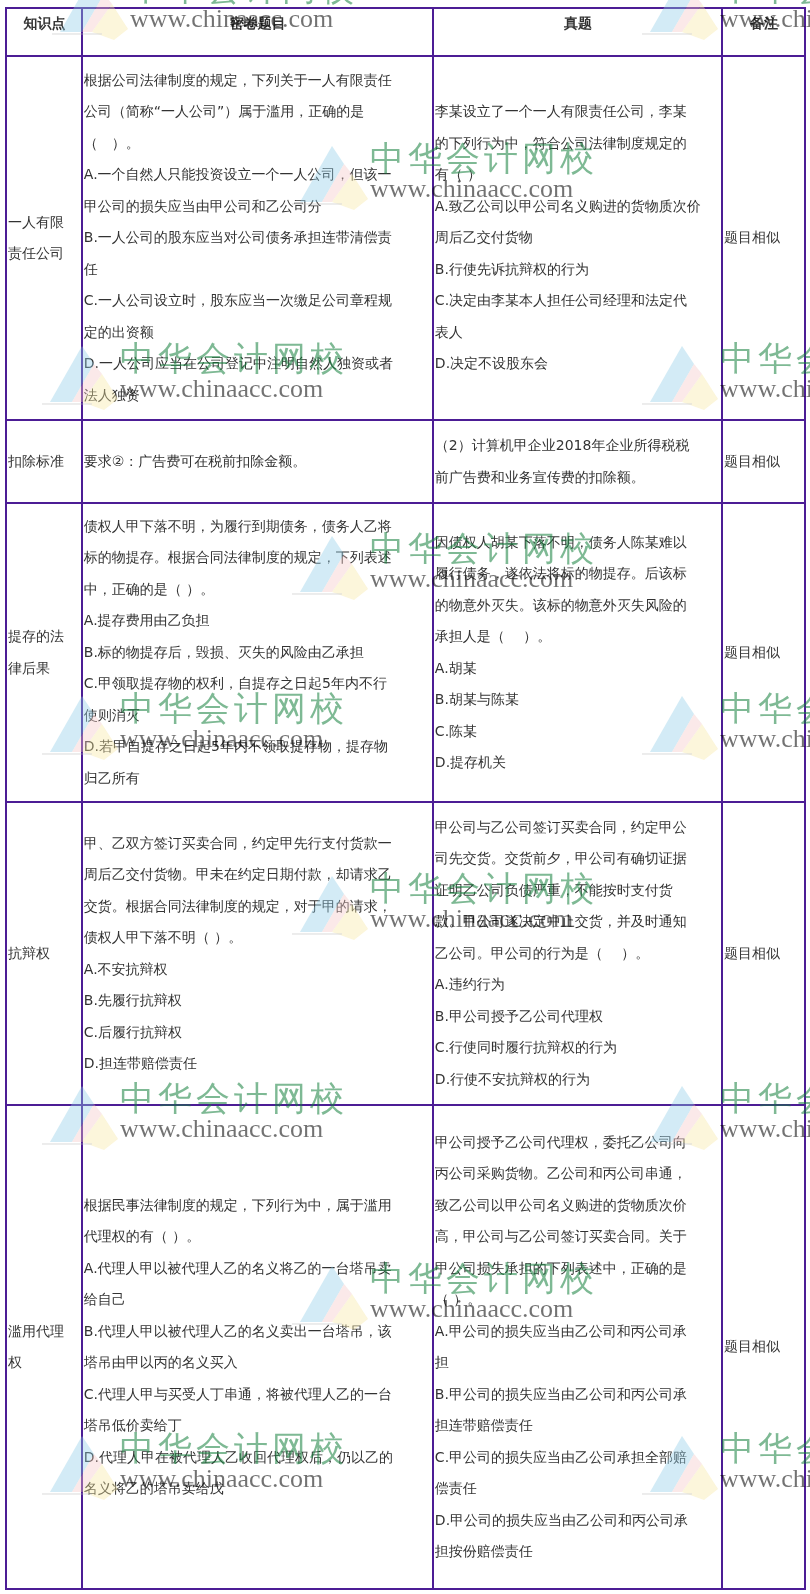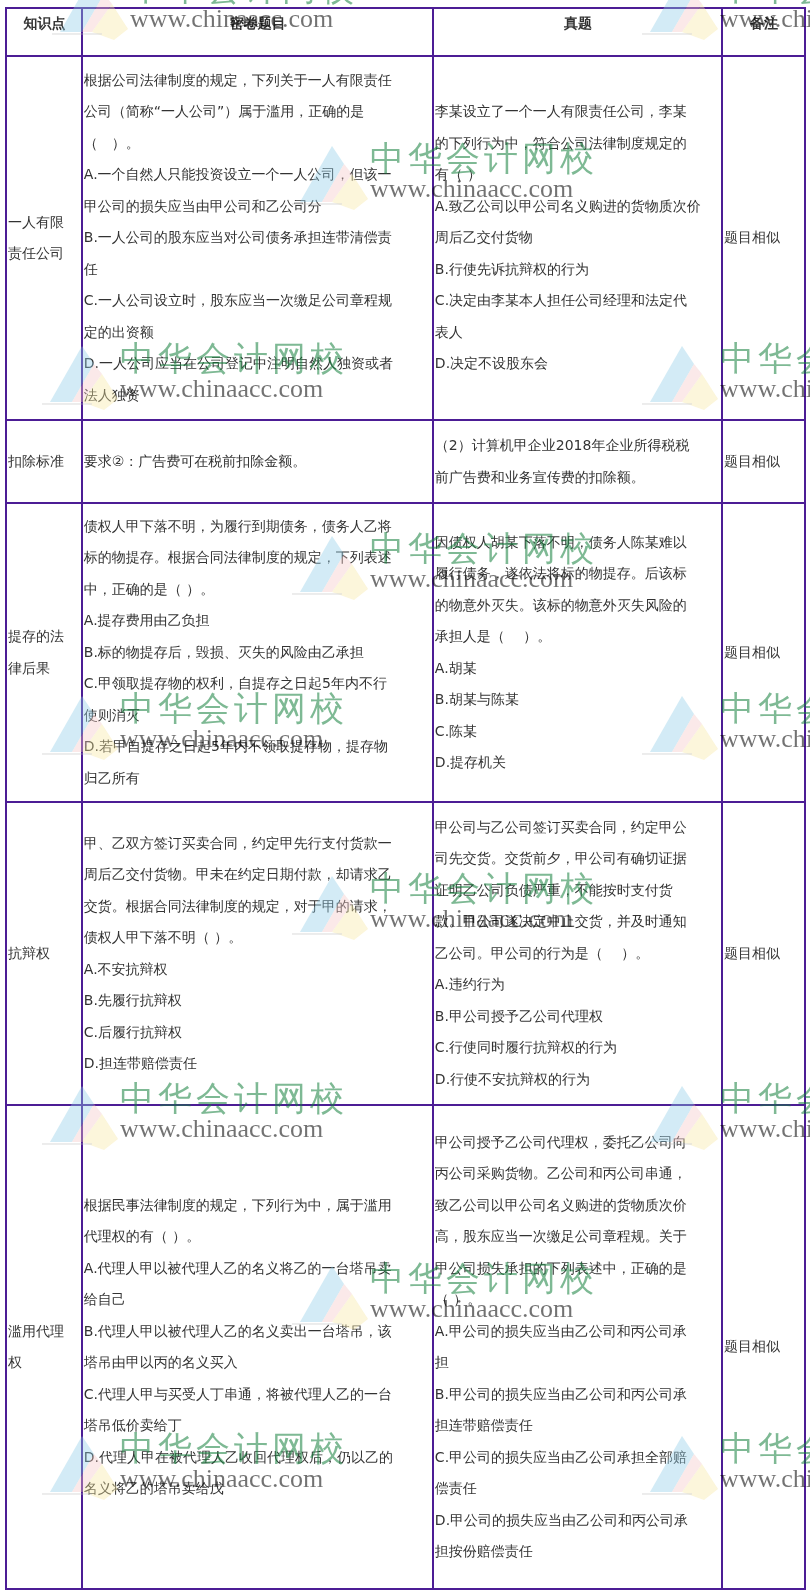--- a/index.html
+++ b/index.html
@@ -149,21 +149,21 @@
           <span class="line">塔吊由甲以丙的名义买入</span>
           <span class="line">C.代理人甲与买受人丁串通，将被代理人乙的一台</span>
           <span class="line">塔吊低价卖给丁</span>
           <span class="line">D.代理人甲在被代理人乙收回代理权后，仍以乙的</span>
           <span class="line">名义将乙的塔吊卖给戊</span>
         </td>
         <td>
           <span class="line">甲公司授予乙公司代理权，委托乙公司向</span>
           <span class="line">丙公司采购货物。乙公司和丙公司串通，</span>
           <span class="line">致乙公司以甲公司名义购进的货物质次价</span>
-          <span class="line">高，股东应当一次缴足公司章程规。关于</span>
+          <span class="line">高，甲公司与乙公司签订买卖合同。关于</span>
           <span class="line">甲公司损失承担的下列表述中，正确的是</span>
           <span class="line">（ ）。</span>
           <span class="line">A.甲公司的损失应当由乙公司和丙公司承</span>
           <span class="line">担</span>
           <span class="line">B.甲公司的损失应当由乙公司和丙公司承</span>
           <span class="line">担连带赔偿责任</span>
           <span class="line">C.甲公司的损失应当由乙公司承担全部赔</span>
           <span class="line">偿责任</span>
           <span class="line">D.甲公司的损失应当由乙公司和丙公司承</span>
           <span class="line">担按份赔偿责任</span>

